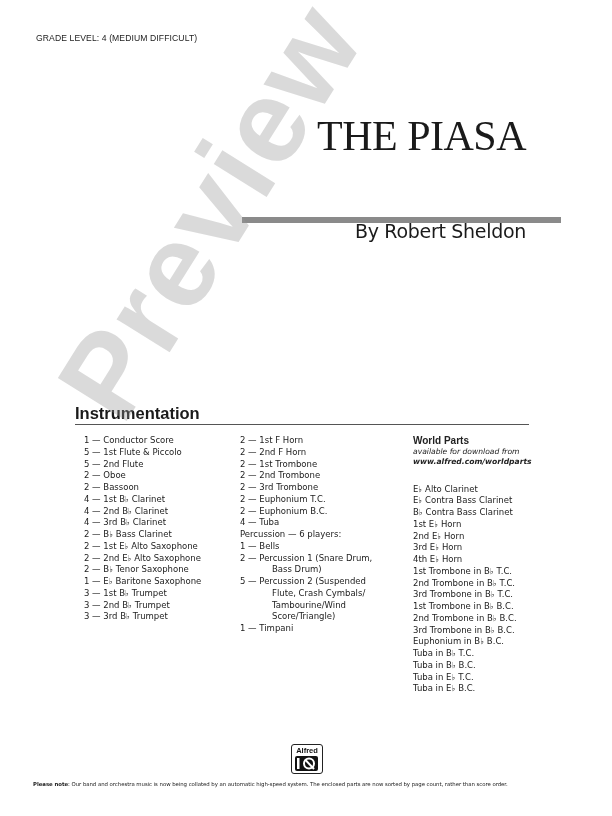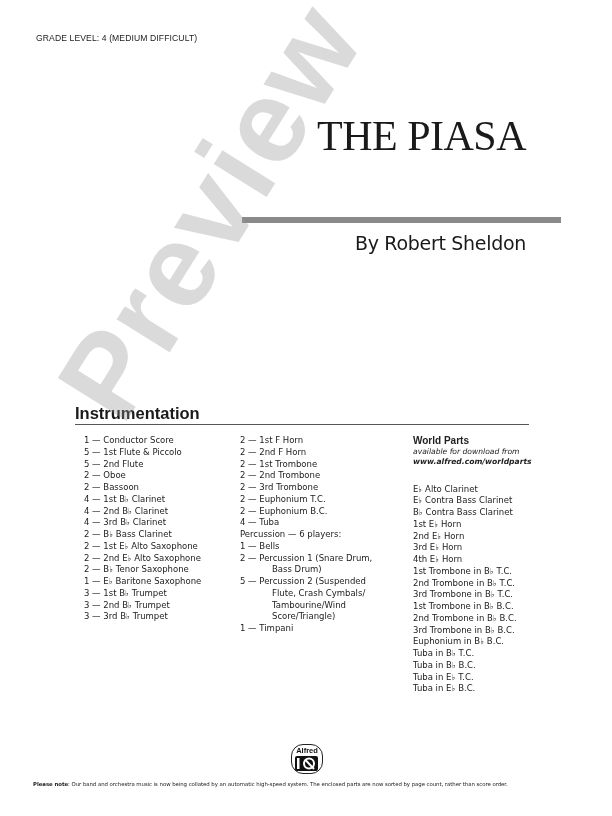--- a/index.html
+++ b/index.html
@@ -6,37 +6,37 @@
   html, body { width: 612px; height: 816px; background: #ffffff; overflow: hidden; }
   body { position: relative; font-family: "Liberation Sans", sans-serif; color: #1a1a1a; }
 
   .grade { position: absolute; left: 36px; top: 33px; font-size: 8.6px; letter-spacing: 0.1px; color: #222; }
 
   .title { position: absolute; right: 86px; top: 116px; text-align: left; font-family: "Liberation Serif", serif; font-size: 42px; line-height: 41px; color: #1a1a1a; letter-spacing: -0.5px; }
   .title div { white-space: nowrap; }
 
   .title-bar { position: absolute; left: 242px; top: 217px; width: 319px; height: 6px; background: #8a8a8a; }
 
-  .byline { position: absolute; right: 86px; top: 232px; font-family: "DejaVu Sans", sans-serif; font-size: 19px; color: #1a1a1a; letter-spacing: -0.3px; }
+  .byline { position: absolute; right: 86px; top: 220px; font-family: "DejaVu Sans", sans-serif; font-size: 19px; color: #1a1a1a; letter-spacing: -0.3px; }
 
   .instr-heading { position: absolute; left: 75px; top: 404px; font-family: Liberation Sans, sans-serif; font-weight: bold; font-size: 16.5px; color: #1a1a1a; }
   .instr-rule { position: absolute; left: 75px; top: 424px; width: 454px; height: 1px; background: #555; }
 
   .col { position: absolute; top: 435px; font-family: "DejaVu Sans", sans-serif; font-size: 8.5px; line-height: 11.75px; color: #222; }
   .col1 { left: 84px; }
   .col2 { left: 240px; }
   .col3 { left: 413px; }
   .row { white-space: nowrap; }
   .cont { padding-left: 32px; white-space: nowrap; }
 
   .wp-title { font-family: Liberation Sans, sans-serif; font-weight: bold; font-size: 10px; line-height: 12px; }
   .wp-sub { font-style: italic; font-size: 7.6px; line-height: 9.5px; }
   .wp-url { font-style: italic; font-weight: bold; font-size: 7.6px; line-height: 10px; margin-bottom: 17px; }
 
-  .logo { position: absolute; left: 291px; top: 744px; width: 32px; height: 30px; border: 1.5px solid #222; border-radius: 12px; background: #fff; }
+  .logo { position: absolute; left: 291px; top: 744px; width: 32px; height: 30px; border: 1.5px solid #222; border-radius: 3px; background: #fff; }
   .logo-text { position: absolute; left: 0; top: 1px; width: 100%; text-align: center; font-family: "Liberation Sans", sans-serif; font-weight: bold; font-size: 7.5px; color: #111; }
   .logo-mark { position: absolute; left: 3px; top: 11px; width: 23px; height: 15px; background: #111; border-radius: 2px; }
   .logo-mark svg { display: block; }
 
   .footer { position: absolute; left: 33px; top: 781px; font-family: "DejaVu Sans", sans-serif; font-size: 5.4px; color: #222; white-space: nowrap; letter-spacing: -0.05px; }
   .footer b { font-weight: bold; }
 
   .watermark { position: absolute; left: 0; top: 0; width: 612px; height: 816px; pointer-events: none; }
   .watermark span { position: absolute; left: 30px; top: 370px; font-family: "Liberation Sans", sans-serif; font-weight: bold; font-size: 118px; color: rgba(150,150,150,0.35); transform: rotate(-58deg); transform-origin: 0 0; white-space: nowrap; letter-spacing: 2px; }
 </style>

